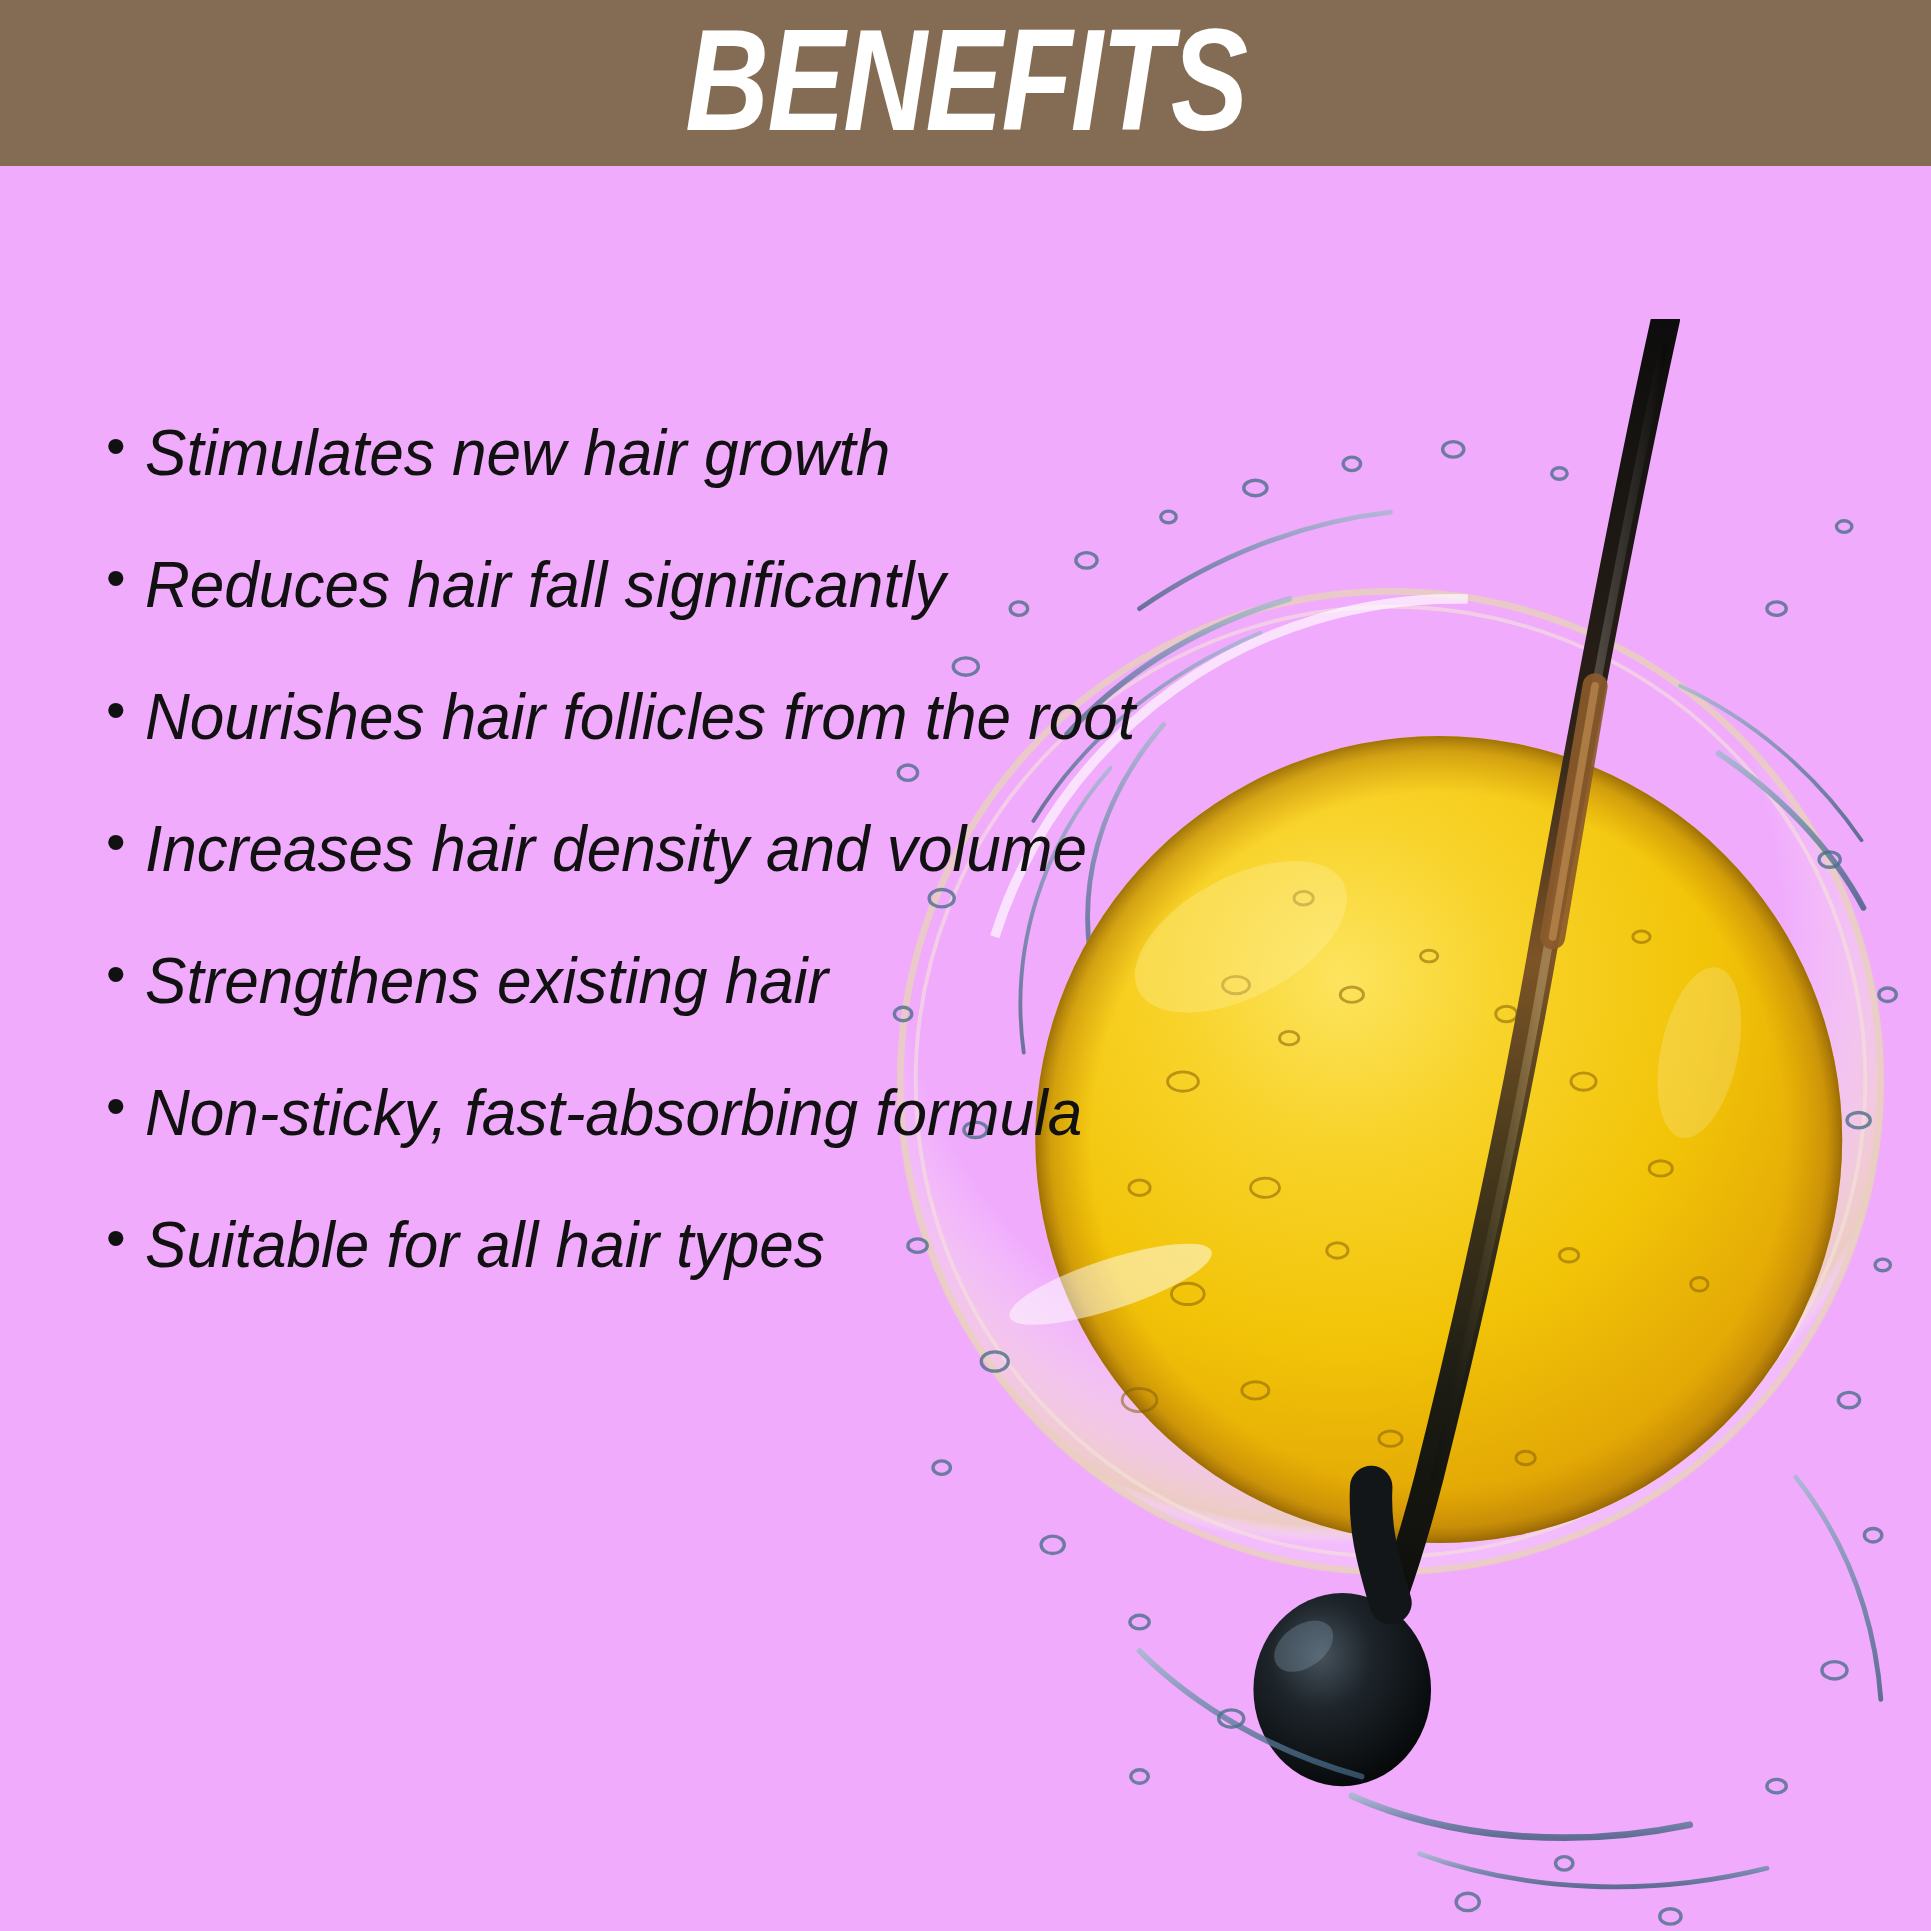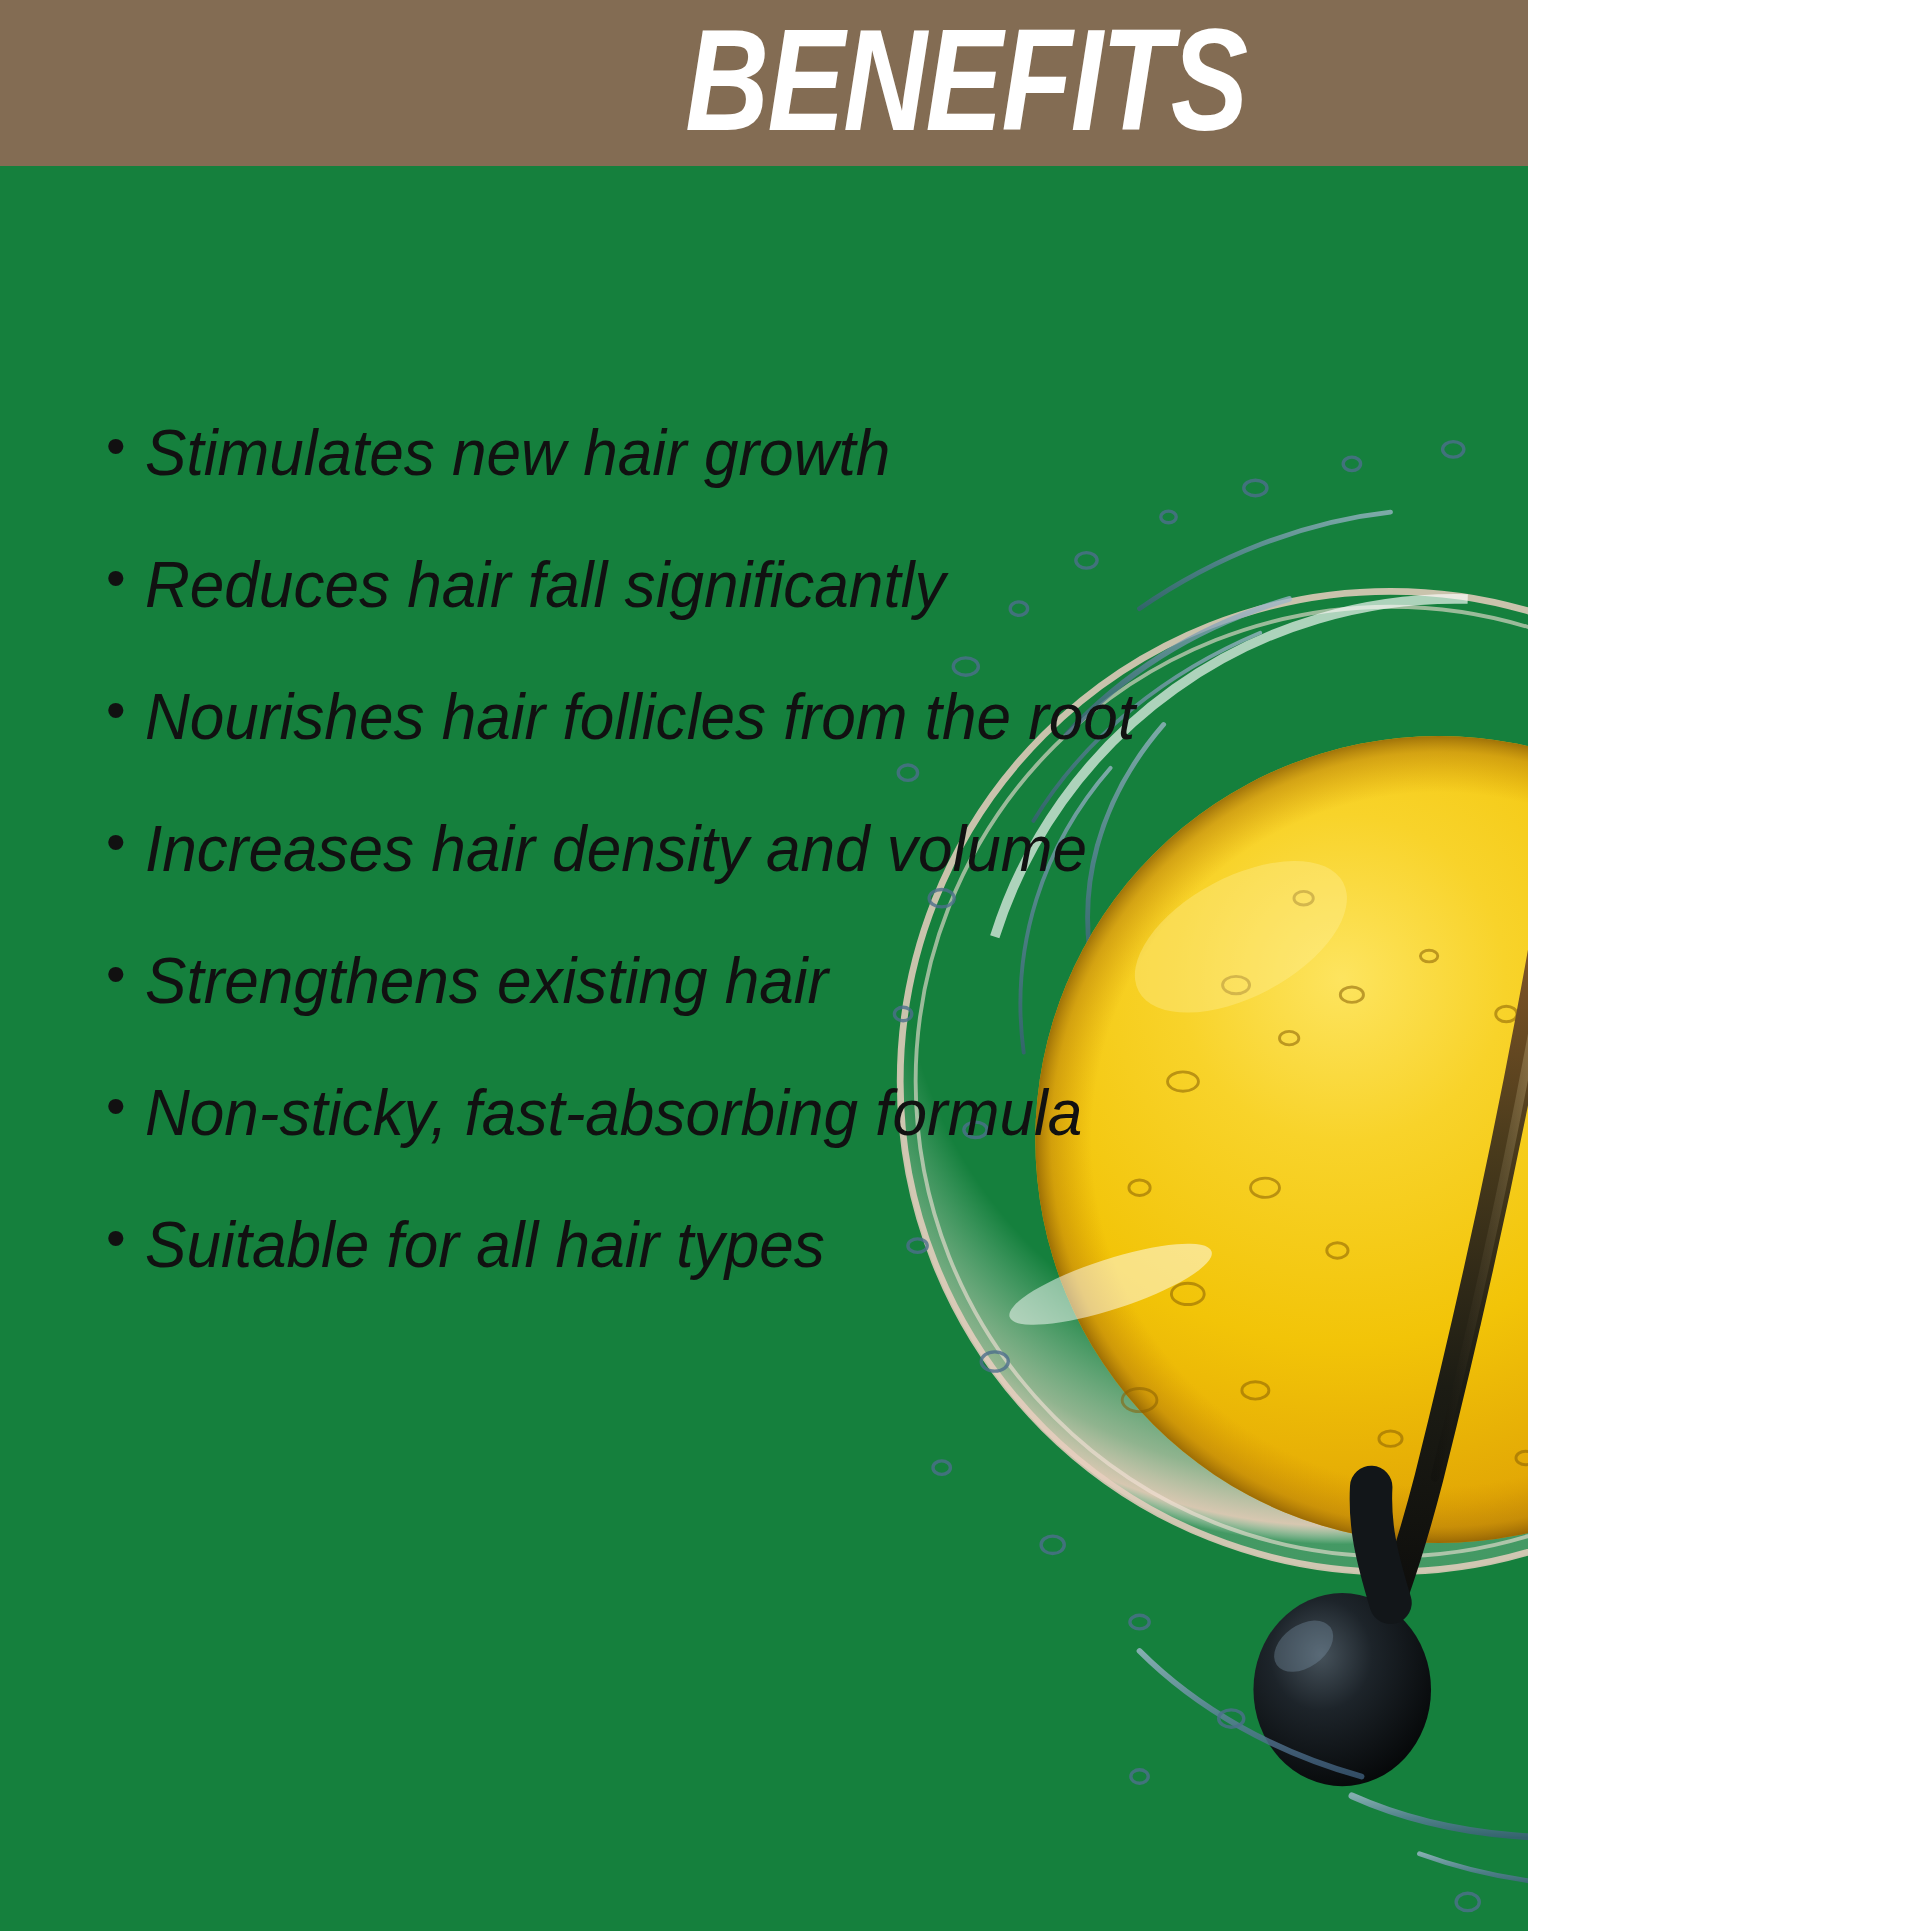--- a/index.html
+++ b/index.html
@@ -9,23 +9,23 @@
   }
   body {
     width: 1931px;
     height: 1931px;
     overflow: hidden;
     font-family: "Liberation Sans", sans-serif;
   }
 
   #page {
     position: relative;
-    width: 1528px;
+    width: 1931px;
     height: 1931px;
-    background: #15803d;
+    background: #f0abfc;
     overflow: hidden;
   }
 
   
   #header-band {
     position: absolute;
     left: 0; top: 0;
     width: 1931px;
     height: 166px;
     background: #836c53;

